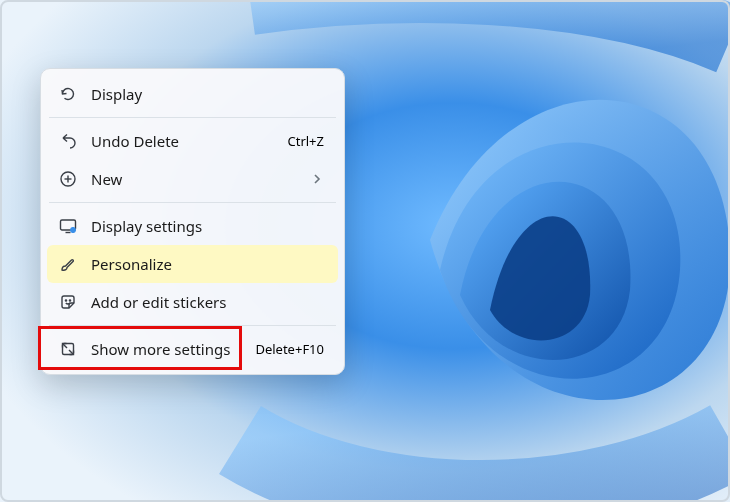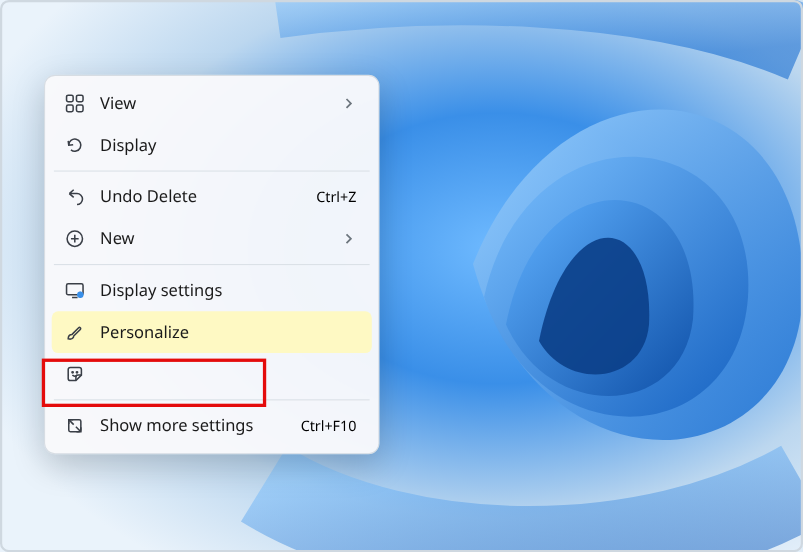--- a/index.html
+++ b/index.html
@@ -122,36 +122,20 @@
       <path d="M30 55 C60 -100 210 -90 200 50 C190 140 70 145 30 55 Z" fill="url(#p3)" opacity="0.94"></path>
       <path d="M60 70 C85 -55 165 -50 160 55 C155 110 85 115 60 70 Z" fill="#0b3f88" opacity="0.9"></path>
       <path d="M-180 -240 C-40 -260 160 -260 300 -200" stroke="url(#p1)" stroke-width="70" fill="none" opacity="0.6"></path>
       <path d="M-190 200 C-60 280 160 280 300 200" stroke="url(#p2)" stroke-width="80" fill="none" opacity="0.5"></path>
     </g>
   </svg>
 </div>
 
 <div class="context-menu">
 
-  <div class="menu-item">
-    <span class="icon-slot">
-      <svg viewBox="0 0 18 18">
-          <rect x="1.5" y="1.5" width="6" height="6" rx="1.5"></rect>
-          <rect x="10.5" y="1.5" width="6" height="6" rx="1.5"></rect>
-          <rect x="1.5" y="10.5" width="6" height="6" rx="1.5"></rect>
-          <rect x="10.5" y="10.5" width="6" height="6" rx="1.5"></rect>
-        </svg>
-    </span>
-    <span class="label">View</span>
-    <span class="chevron">
-      <svg viewBox="0 0 14 14">
-          <polyline points="5 3 9 7 5 11"></polyline>
-        </svg>
-    </span>
-  </div>
 
 
   <div class="menu-item">
     <span class="icon-slot">
       <svg viewBox="0 0 18 18">
           <path d="M3.5 9 A5.5 5.5 0 1 1 5.5 13.2"></path>
           <polyline points="3 5 3.5 9 7.5 8.5"></polyline>
         </svg>
     </span>
     <span class="label">Display</span>
@@ -214,35 +198,36 @@
   <div class="menu-item">
     <span class="icon-slot">
       <svg viewBox="0 0 18 18">
           <path d="M3 5 A2 2 0 0 1 5 3 L13 3 A2 2 0 0 1 15 5 L15 10 L10 15 L5 15 A2 2 0 0 1 3 13 Z"></path>
           <path d="M10 15 L10 12 A2 2 0 0 1 12 10 L15 10"></path>
           <circle cx="7" cy="7.5" r="0.6" fill="#3a3f47"></circle>
           <circle cx="11" cy="7.5" r="0.6" fill="#3a3f47"></circle>
           <path d="M6.8 10 C8 11.3 10 11.3 11.2 10"></path>
         </svg>
     </span>
+    <span class="label">Add or edit stickers</span>
     <span class="chevron"></span>
   </div>
 
   <div class="divider"></div>
 
   <div class="menu-item">
     <span class="icon-slot">
       <svg viewBox="0 0 18 18">
           <rect x="3.5" y="3.5" width="11" height="11" rx="1.5"></rect>
           <polyline points="7.5 3.5 3.5 3.5 3.5 7.5"></polyline>
           <polyline points="10.5 14.5 14.5 14.5 14.5 10.5"></polyline>
           <line x1="3.5" y1="3.5" x2="8" y2="8"></line>
           <line x1="14.5" y1="14.5" x2="10" y2="10"></line>
         </svg>
     </span>
     <span class="label">Show more settings</span>
-    <span class="shortcut">Ctrl+F10</span>
+    <span class="shortcut">Delete+F10</span>
   </div>
 
 </div>
 
 <div class="highlight"></div>
 <div class="frame"></div>
 
 </body></html>

